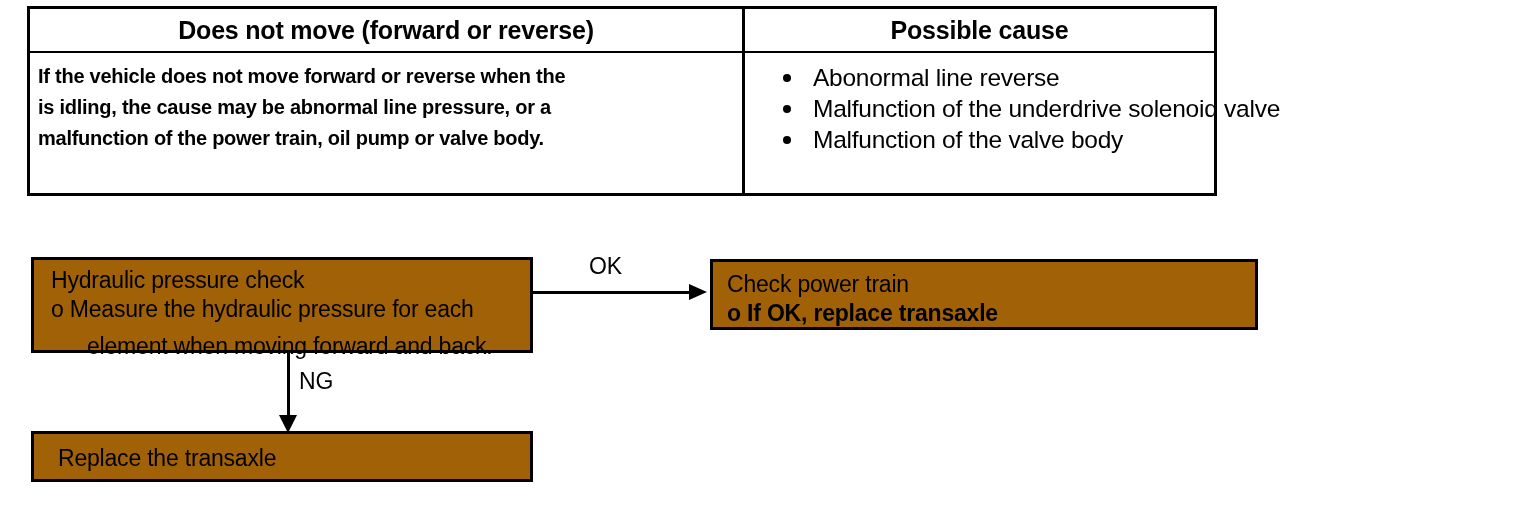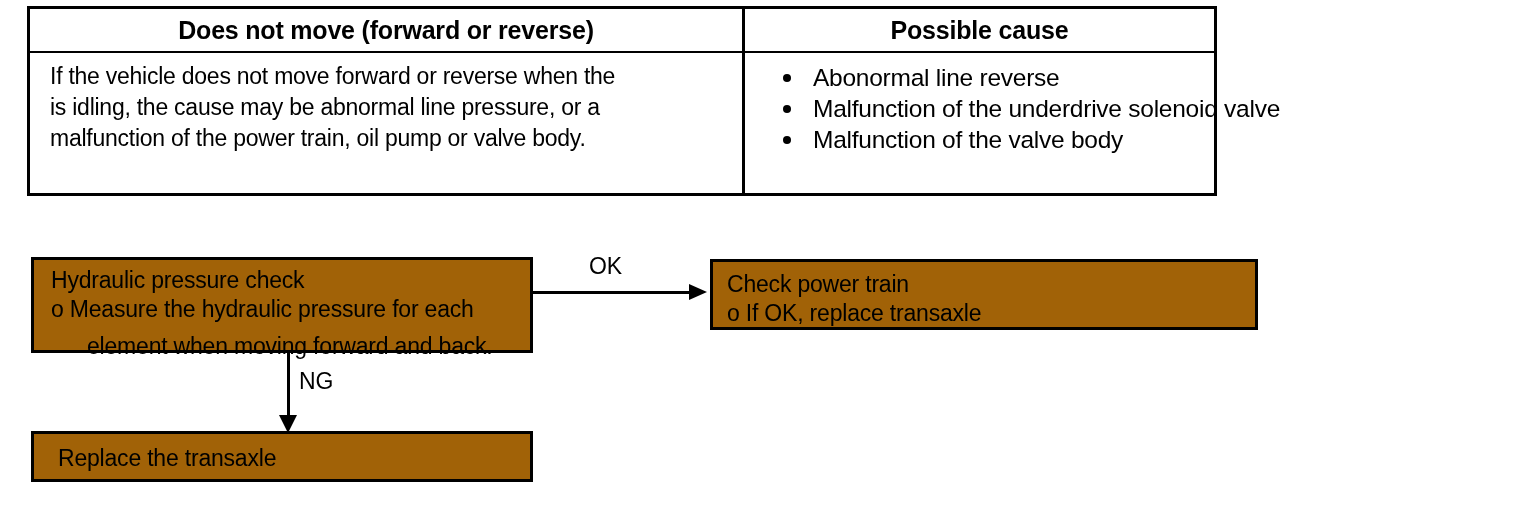--- a/index.html
+++ b/index.html
@@ -55,24 +55,25 @@
     display: flex;
     align-items: center;
     justify-content: center;
     font-weight: bold;
     font-size: 25px;
     letter-spacing: -0.2px;
   }
   .head-cell.col-left { border-right: 3px solid #000; }
 
   .desc-cell {
-    padding: 8px 14px 6px 20px;
-    font-size: 23px;
+    padding: 8px 14px 6px 8px;
+    font-size: 20px;
     line-height: 31px;
     letter-spacing: -0.25px;
+    font-weight: bold;
   }
   .desc-line { white-space: nowrap; }
 
   .cause-list {
     list-style: none;
     margin: 0;
     padding: 9px 0 0 36px;
     font-size: 24.5px;
     line-height: 31px;
     letter-spacing: -0.25px;
@@ -134,20 +135,21 @@
   #box-power-train {
     left: 710px;
     top: 259px;
     width: 548px;   
     height: 71px;   
     padding: 8px 0 0 14px;
   }
   #box-power-train .hang {
     padding-left: 16px;
     text-indent: -16px;
+    font-weight: bold;
   }
 
   #box-replace {
     left: 31px;
     top: 431px;
     width: 502px;
     height: 51px;   
     padding: 10px 0 0 24px;
   }
 

